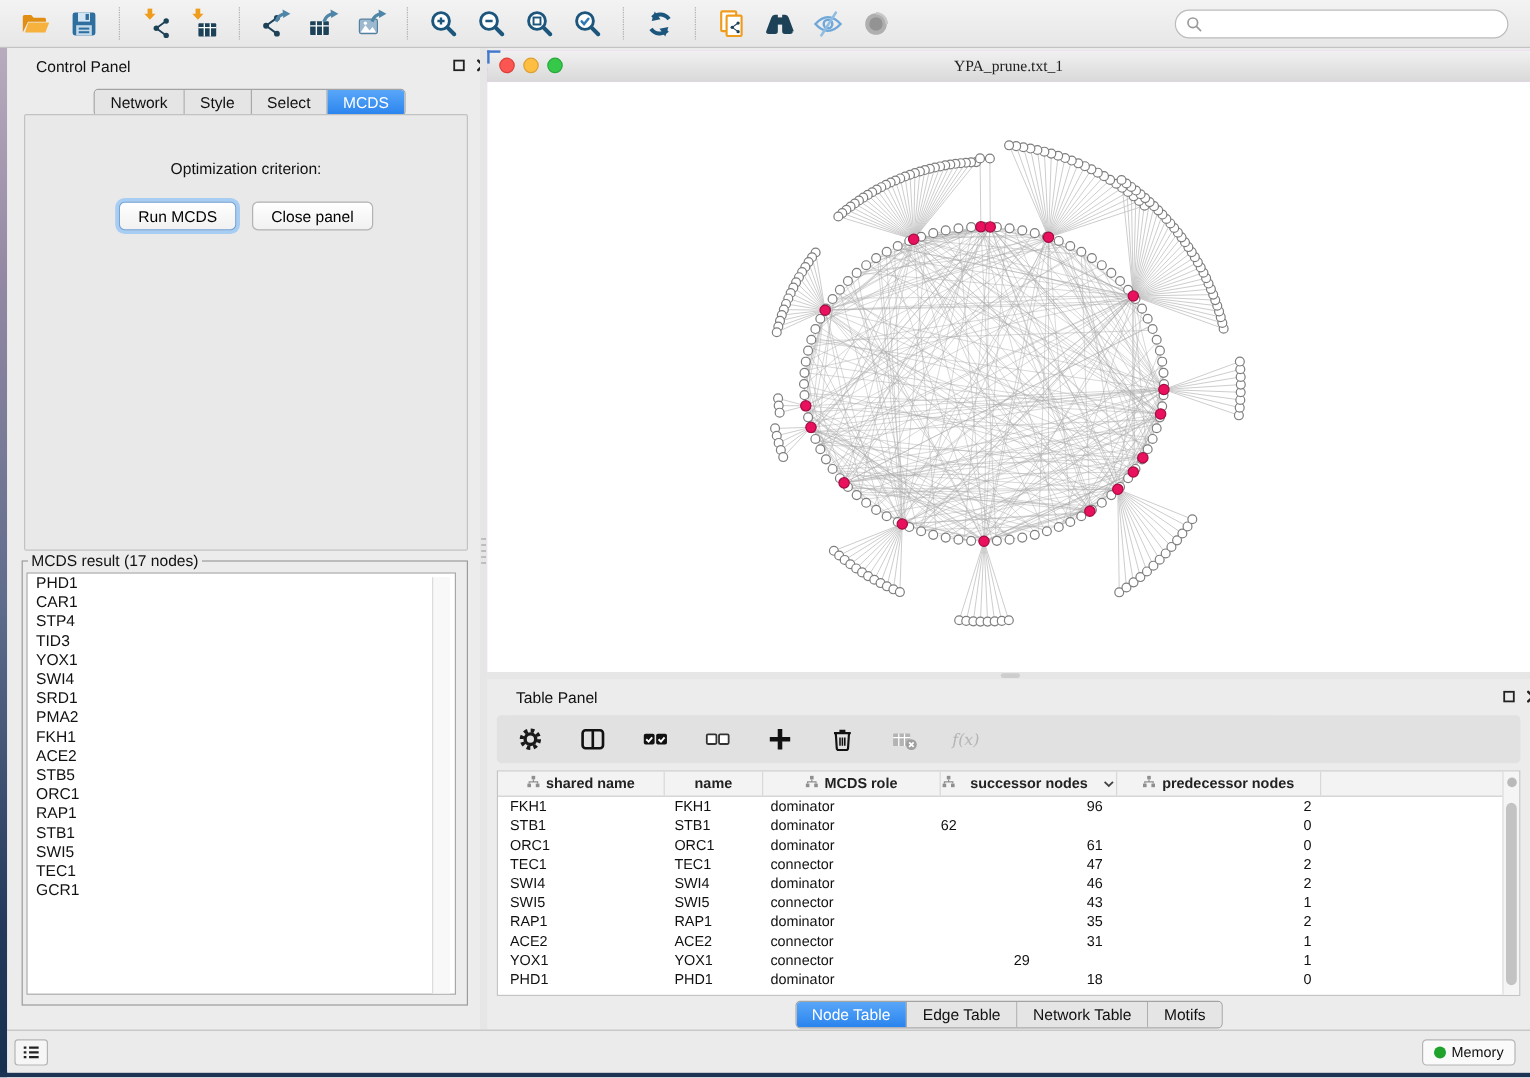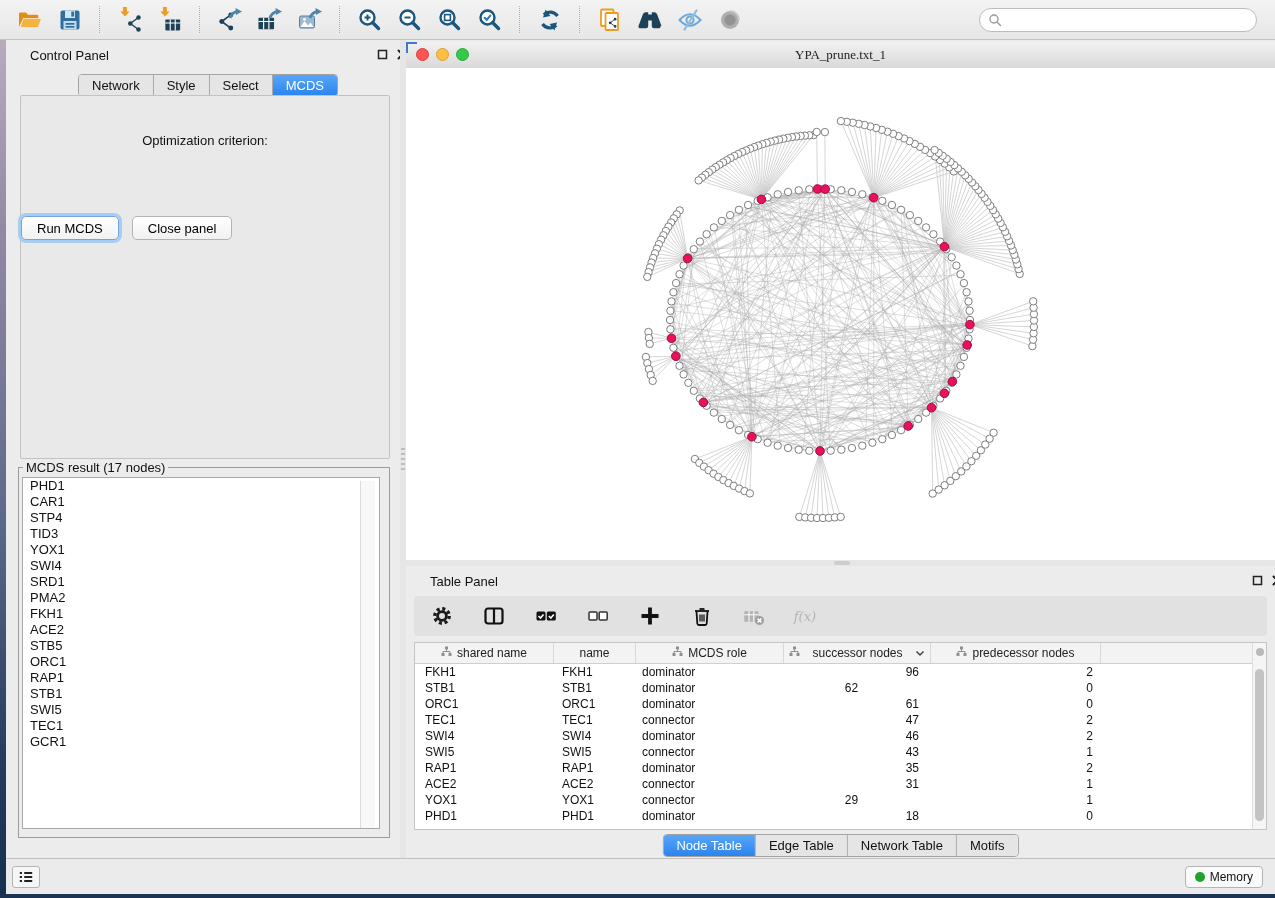--- a/index.html
+++ b/index.html
@@ -31,21 +31,21 @@
   .seg-tab:last-child{border-right:none;}
   .seg-tab.active{background:linear-gradient(#58a6f8,#2a84ee);color:#fff;}
   .ctl-inner{position:absolute;left:14px;top:55px;width:370px;height:364px;box-sizing:border-box;
     background:#e9e9e9;border:1px solid #c2c2c2;border-radius:2px;}
   .opt-label{position:absolute;left:0;top:16px;width:100%;text-align:center;font-size:13px;margin-top:21px;}
   .dd{position:absolute;left:24px;top:38px;width:313px;height:24px;box-sizing:border-box;background:#fff;
     border:1px solid #b3b3b3;border-radius:5px;font-size:13px;line-height:22px;padding-left:10px;
     white-space:nowrap;overflow:hidden;}
   .dd-step{position:absolute;right:1px;top:1px;width:19px;height:20px;border-radius:4px;
     background:linear-gradient(#5fabfa,#2a82ef);display:flex;align-items:center;justify-content:center;}
-  .btnrow{position:absolute;left:0;top:72px;width:100%;display:flex;justify-content:flex-start;gap:13px;margin-top:48px;}
+  .btnrow{position:absolute;left:0;top:72px;width:100%;display:flex;justify-content:center;gap:13px;}
   .btn{height:24px;background:linear-gradient(#ffffff,#f1f1f1);border:1px solid #b3b3b3;border-radius:5px;
     font:13px "Liberation Sans",sans-serif;padding:0 15px;}
   .btn.focused{box-shadow:0 0 0 3px #a8cdf3;border-color:#73a5da;}
   .mcds-fieldset{position:absolute;left:12px;top:420px;width:372px;height:378px;box-sizing:border-box;
     border:1px solid #9c9c9c;margin:0;padding:0;}
   .mcds-fieldset legend{font-size:13px;padding:0 3px;margin-left:4px;}
   .mcds-list{position:absolute;left:3px;top:2px;width:358px;height:352px;box-sizing:border-box;
     background:#fff;border:1px solid #a8a8a8;overflow:hidden;}
   .mcds-item{font-size:13px;line-height:16px;padding-left:7px;}
   .mcds-scroll{position:absolute;right:4px;top:3px;width:14px;height:350px;background:#f8f8f8;border-left:1px solid #dcdcdc;}
@@ -73,21 +73,21 @@
   .net-canvas svg .hub{fill:#e9115e;stroke:#a50b43;stroke-width:1;}
   
   .table-panel{position:absolute;left:406px;top:566px;width:869px;height:292px;background:#ececec;}
   .tp-toolbar{position:absolute;left:8px;top:30px;width:853px;height:40px;box-sizing:border-box;
     background:#e1e1e1;border-radius:4px;display:flex;align-items:center;padding-left:14px;}
   .tp-btn{width:28px;height:26px;margin-right:24px;display:flex;align-items:center;justify-content:center;}
   .tp-table{position:absolute;left:8px;top:76px;width:853px;height:188px;box-sizing:border-box;
     background:#fff;border:1px solid #c4c4c4;overflow:hidden;}
   .tp-header{display:flex;height:20px;background:#f3f3f3;border-bottom:1px solid #cfcfcf;}
   .th{display:flex;align-items:center;justify-content:center;gap:5px;font-size:12px;color:#222;
-    border-right:1px solid #d8d8d8;box-sizing:border-box;height:20px;}
+    border-right:1px solid #d8d8d8;box-sizing:border-box;height:20px;font-weight:bold;}
   .tp-row{display:flex;height:16px;font-size:12px;align-items:center;}
   .td{box-sizing:border-box;white-space:nowrap;overflow:hidden;}
   .tp-scroll{position:absolute;right:0;top:0;width:13px;height:100%;background:#f5f5f5;border-left:1px solid #ddd;}
   .tp-scroll .dot{position:absolute;left:2.5px;top:5px;width:8px;height:8px;border-radius:50%;background:#b9b9b9;}
   .tp-scroll .thumb{position:absolute;left:2px;top:26px;width:9px;height:152px;background:#c3c3c3;border-radius:5px;}
   .tp-tabs{position:absolute;left:50%;transform:translateX(-50%);top:268px;height:21px;display:flex;
     border:1px solid #a3a3a3;border-radius:4px;overflow:hidden;background:#fff;}
   
   .status{position:absolute;left:6px;top:858px;width:1269px;height:35px;background:#ebebeb;border-top:1px solid #c0c0c0;}
   .status-list-btn{position:absolute;left:6px;top:7px;width:28px;height:22px;box-sizing:border-box;
@@ -1212,21 +1212,21 @@
             <div class="td" style="width: 139px; padding-left: 10px; text-align: left;">FKH1</div>
             <div class="td" style="width: 82px; padding-left: 8px; text-align: left;">FKH1</div>
             <div class="td" style="width: 148px; padding-left: 6px; text-align: left;">dominator</div>
             <div class="td" style="width: 147px; padding-right: 12px; text-align: right;">96</div>
             <div class="td" style="width: 170px; padding-right: 8px; text-align: right;">2</div>
           </div>
           <div class="tp-row">
             <div class="td" style="width: 139px; padding-left: 10px; text-align: left;">STB1</div>
             <div class="td" style="width: 82px; padding-left: 8px; text-align: left;">STB1</div>
             <div class="td" style="width: 148px; padding-left: 6px; text-align: left;">dominator</div>
-            <div class="td" style="width: 147px; padding-right: 12px; text-align: center;">62</div>
+            <div class="td" style="width: 147px; padding-right: 12px; text-align: left;">62</div>
             <div class="td" style="width: 170px; padding-right: 8px; text-align: right;">0</div>
           </div>
           <div class="tp-row">
             <div class="td" style="width: 139px; padding-left: 10px; text-align: left;">ORC1</div>
             <div class="td" style="width: 82px; padding-left: 8px; text-align: left;">ORC1</div>
             <div class="td" style="width: 148px; padding-left: 6px; text-align: left;">dominator</div>
             <div class="td" style="width: 147px; padding-right: 12px; text-align: right;">61</div>
             <div class="td" style="width: 170px; padding-right: 8px; text-align: right;">0</div>
           </div>
           <div class="tp-row">

